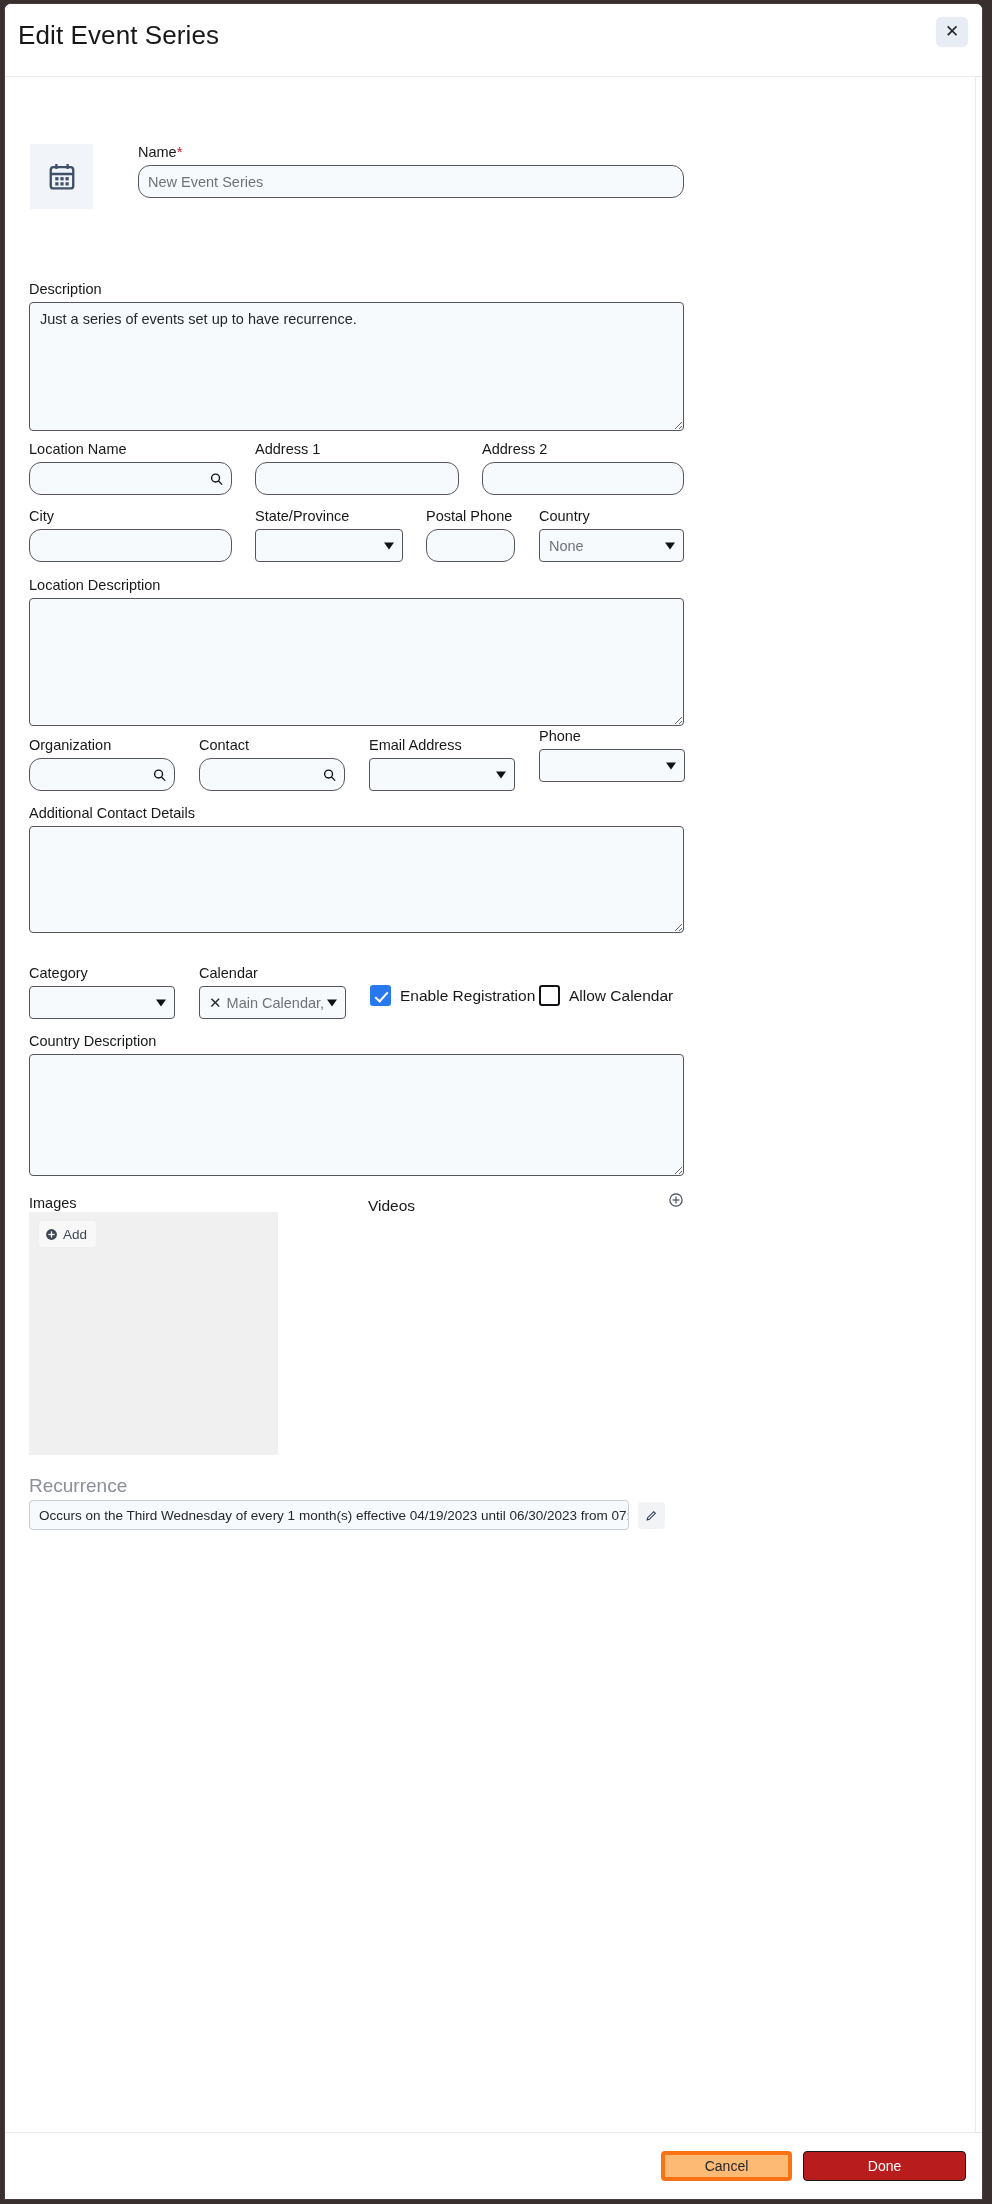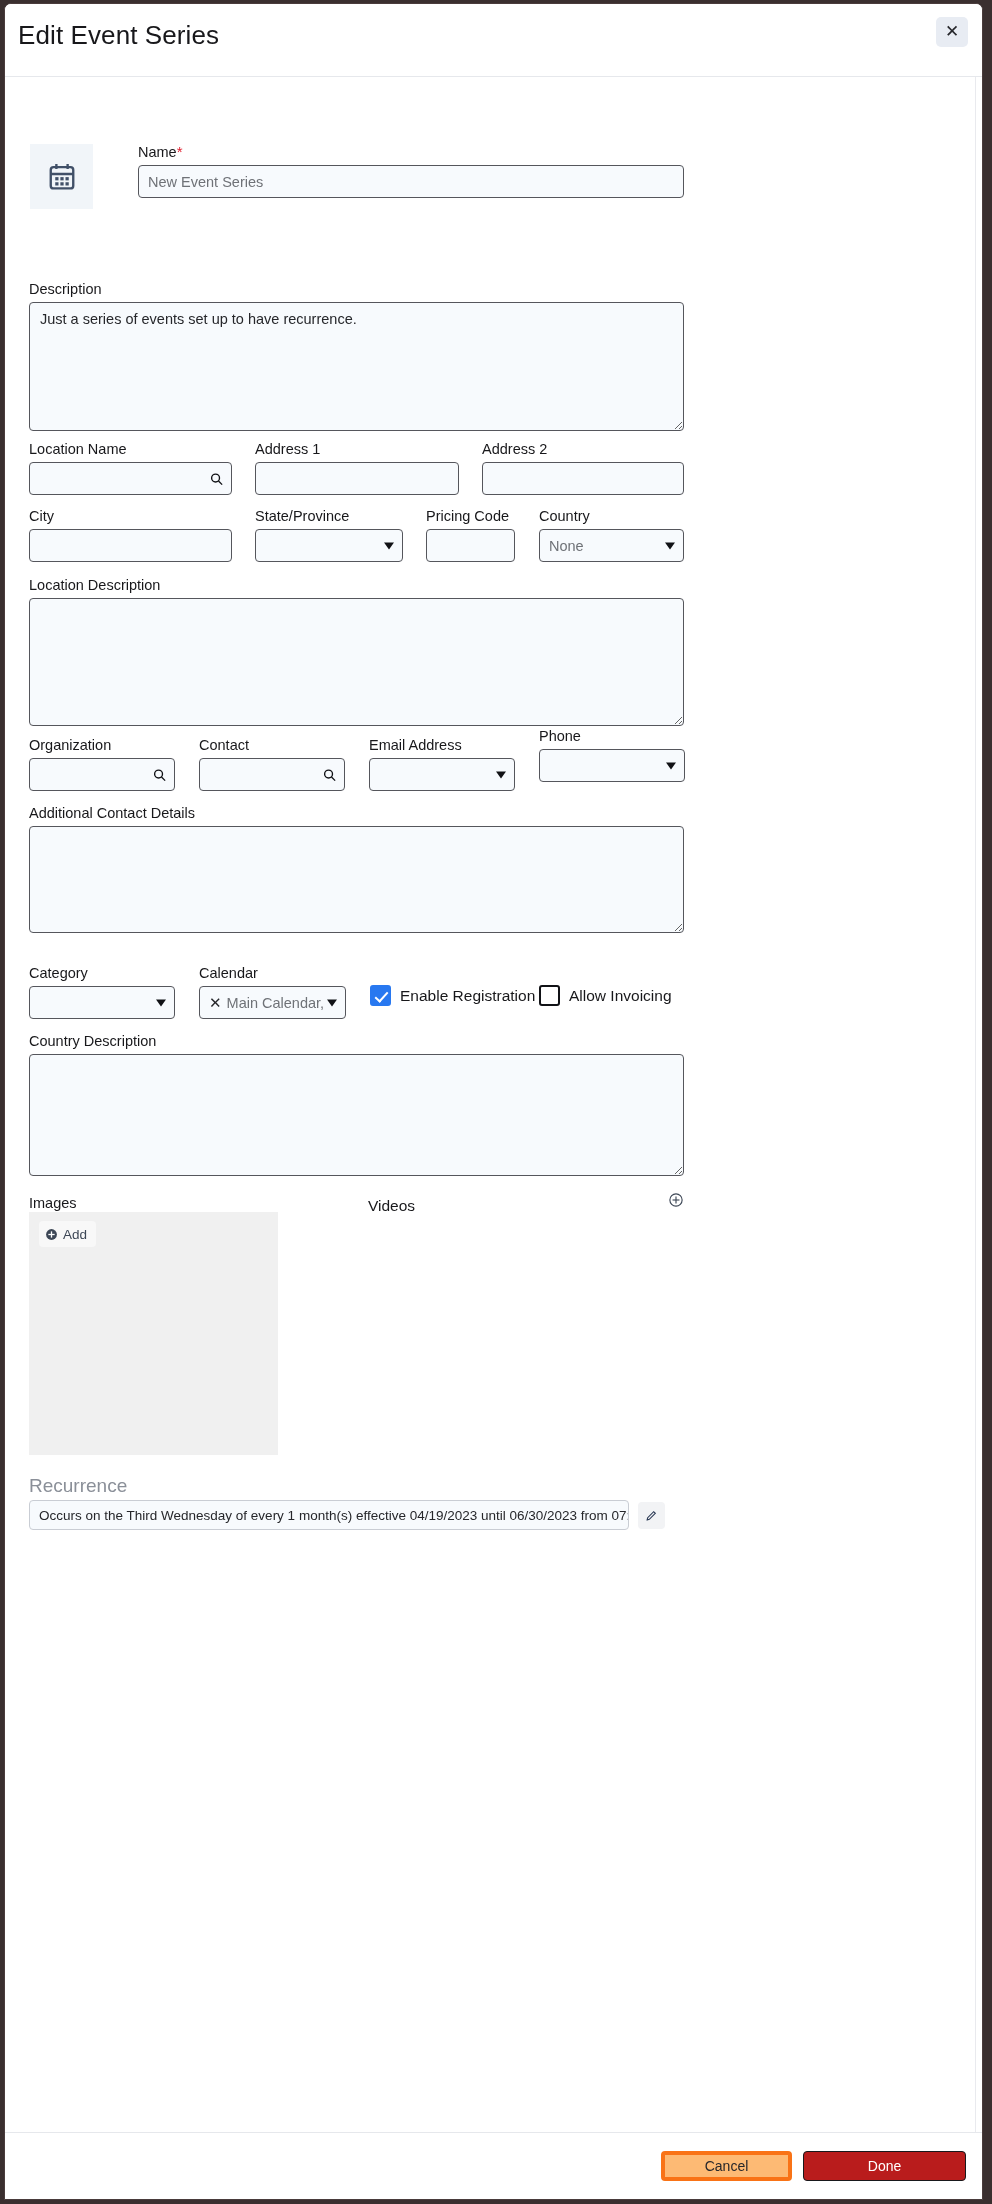--- a/index.html
+++ b/index.html
@@ -92,21 +92,21 @@
     line-height: 18px;
     white-space: nowrap;
   }
   .req { color: #e02030; font-size: 15px; }
 
   .txt {
     width: 100%;
     height: 33px;
     background: #f7fafd;
     border: 1px solid #55565c;
-    border-radius: 4px;
+    border-radius: 12px;
     font-size: 14.5px;
     color: #26272b;
     padding: 0 9px;
     outline: none;
     font-family: "Liberation Sans", sans-serif;
   }
   .txt::placeholder { color: #6f7277; }
 
   .ta {
     width: 100%;
@@ -362,21 +362,21 @@
         <input class="txt" type="text" style="">
       </div>
       <div class="sec" style="left:250px; top:430px; width:148px;">
         <label class="fld-label">State/Province</label>
         <div class="sel-wrap">
           <div class="sel"></div>
           <span class="caret"></span>
         </div>
       </div>
       <div class="sec" style="left:421px; top:430px; width:89px;">
-        <label class="fld-label">Pricing Code</label>
+        <label class="fld-label">Postal Phone</label>
         <input class="txt" type="text" style="">
       </div>
       <div class="sec" style="left:534px; top:430px; width:145px;">
         <label class="fld-label">Country</label>
         <div class="sel-wrap">
           <div class="sel">None</div>
           <span class="caret"></span>
         </div>
       </div>
 
@@ -446,21 +446,21 @@
           <span class="caret"></span>
         </div>
       </div>
 
       <div class="sec cbrow" style="left:365px; top:908px;">
         <span class="cbox checked"></span>
         <span class="cblabel">Enable Registration</span>
       </div>
       <div class="sec cbrow" style="left:534px; top:908px;">
         <span class="cbox"></span>
-        <span class="cblabel">Allow Invoicing</span>
+        <span class="cblabel">Allow Calendar</span>
       </div>
 
       <div class="sec" style="left:24px; top:955px; width:655px;">
         <label class="fld-label">Country Description</label>
         <textarea class="ta" style="height: 122px;"></textarea>
       </div>
 
       <div class="sec" style="left:24px; top:1117px;">
         <span class="fld-label">Images</span>
       </div>

